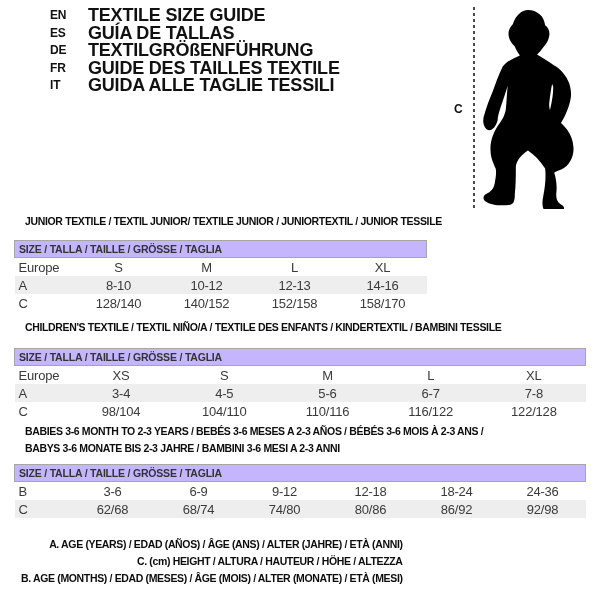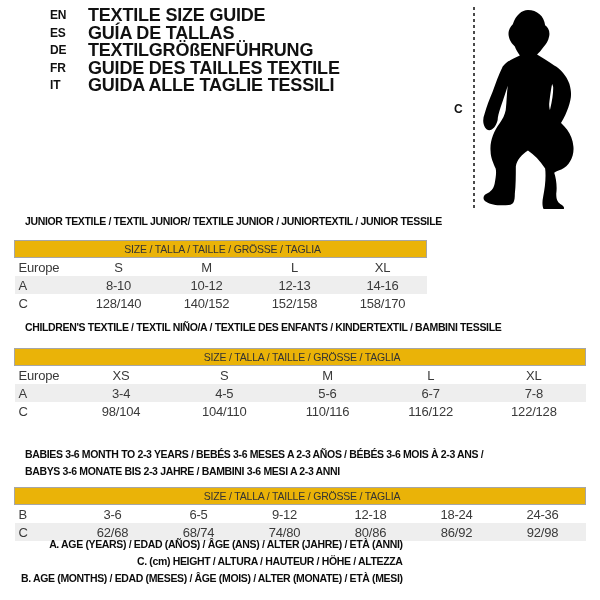--- a/index.html
+++ b/index.html
@@ -16,32 +16,32 @@
   .figure{position:absolute;left:450px;top:2px;width:148px;height:212px;}
   .height-line{position:absolute;left:23px;top:5px;width:2px;height:201px;
     background:repeating-linear-gradient(to bottom,#4a4a4a 0 3px,transparent 3px 6px);}
   .height-label{position:absolute;left:4px;top:100px;font-size:12px;font-weight:bold;}
   .baby-svg{position:absolute;left:31px;top:5px;width:102px;height:202px;}
 
   
   .section{position:absolute;left:14px;}
   .sec-junior{top:213px;width:413px;}
   .sec-children{top:319px;width:572px;}
-  .sec-babies{top:446px;width:572px;}
+  .sec-babies{top:423px;width:572px;}
   .sec-title{font-size:10.5px;font-weight:bold;color:#0c0c0c;letter-spacing:-0.35px;
              line-height:17px;white-space:nowrap;margin-left:11px;}
   .sec-junior .sec-title{margin-bottom:10px;}
   .sec-children .sec-title{margin-bottom:12px;}
   .sec-babies .title-wrap{margin-bottom:7px;}
 
   table{border-collapse:collapse;table-layout:fixed;width:100%;}
   td{padding:0;}
-  td.bar{background:#eab308;border:1px solid #a6a6a6;height:14px;
+  td.bar{background:#c4b5fd;border:1px solid #a6a6a6;height:14px;
          font-size:10.5px;color:#333;letter-spacing:-0.2px;
-         padding:1px 0 1px 4px;text-align:center;white-space:nowrap;}
+         padding:1px 0 1px 4px;text-align:left;white-space:nowrap;font-weight:bold;}
   tr.data td{height:18px;font-size:13px;color:#3a3a3a;text-align:center;
              letter-spacing:-0.2px;vertical-align:middle;}
   tr.data td.row-label{text-align:left;padding-left:4px;}
   tr.shaded{background:#eeeeee;}
 
   
   .legend{position:absolute;left:21px;top:536px;text-align:right;}
   .legend-line{font-size:10.5px;font-weight:bold;color:#0c0c0c;
                letter-spacing:-0.35px;line-height:17.2px;white-space:nowrap;}
 </style>
@@ -194,21 +194,21 @@
           <col>
           <col>
         </colgroup>
       <tbody>
           <tr>
             <td class="bar" colspan="7">SIZE / TALLA / TAILLE / GRÖSSE / TAGLIA</td>
           </tr>
       <tr class="data">
         <td class="row-label">B</td>
         <td>3-6</td>
-        <td>6-5</td>
+        <td>6-9</td>
         <td>9-12</td>
         <td>12-18</td>
         <td>18-24</td>
         <td>24-36</td>
       </tr>
       <tr class="data shaded">
         <td class="row-label">C</td>
         <td>62/68</td>
         <td>68/74</td>
         <td>74/80</td>

